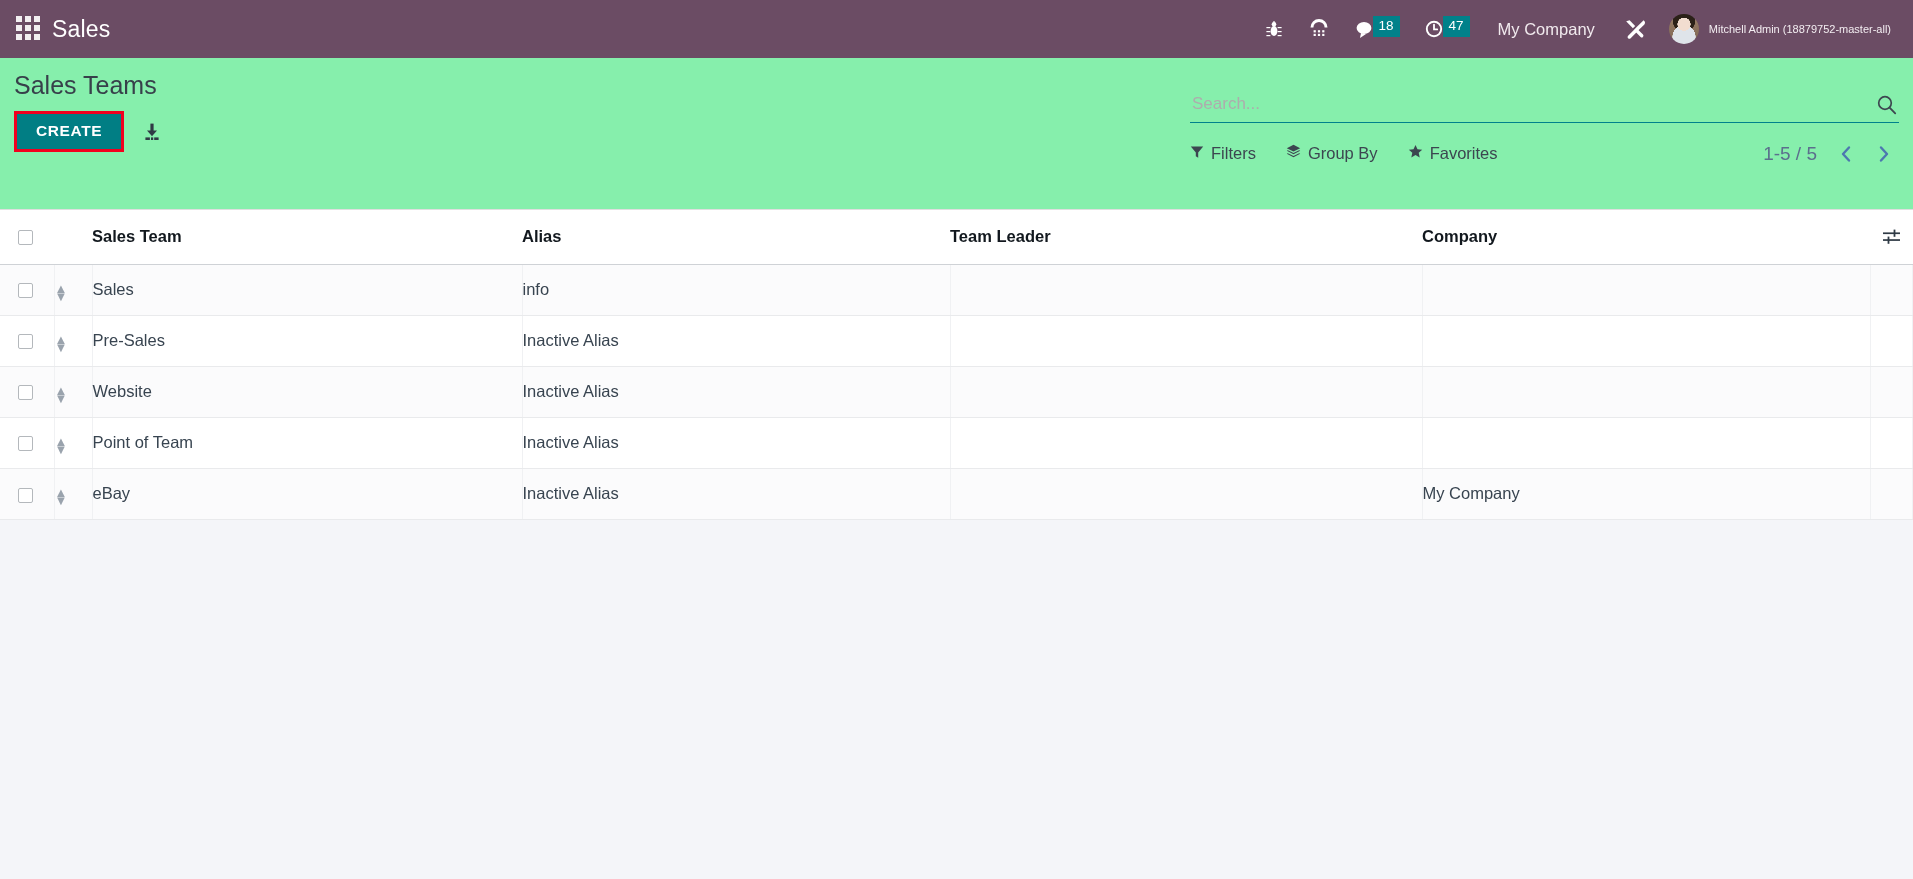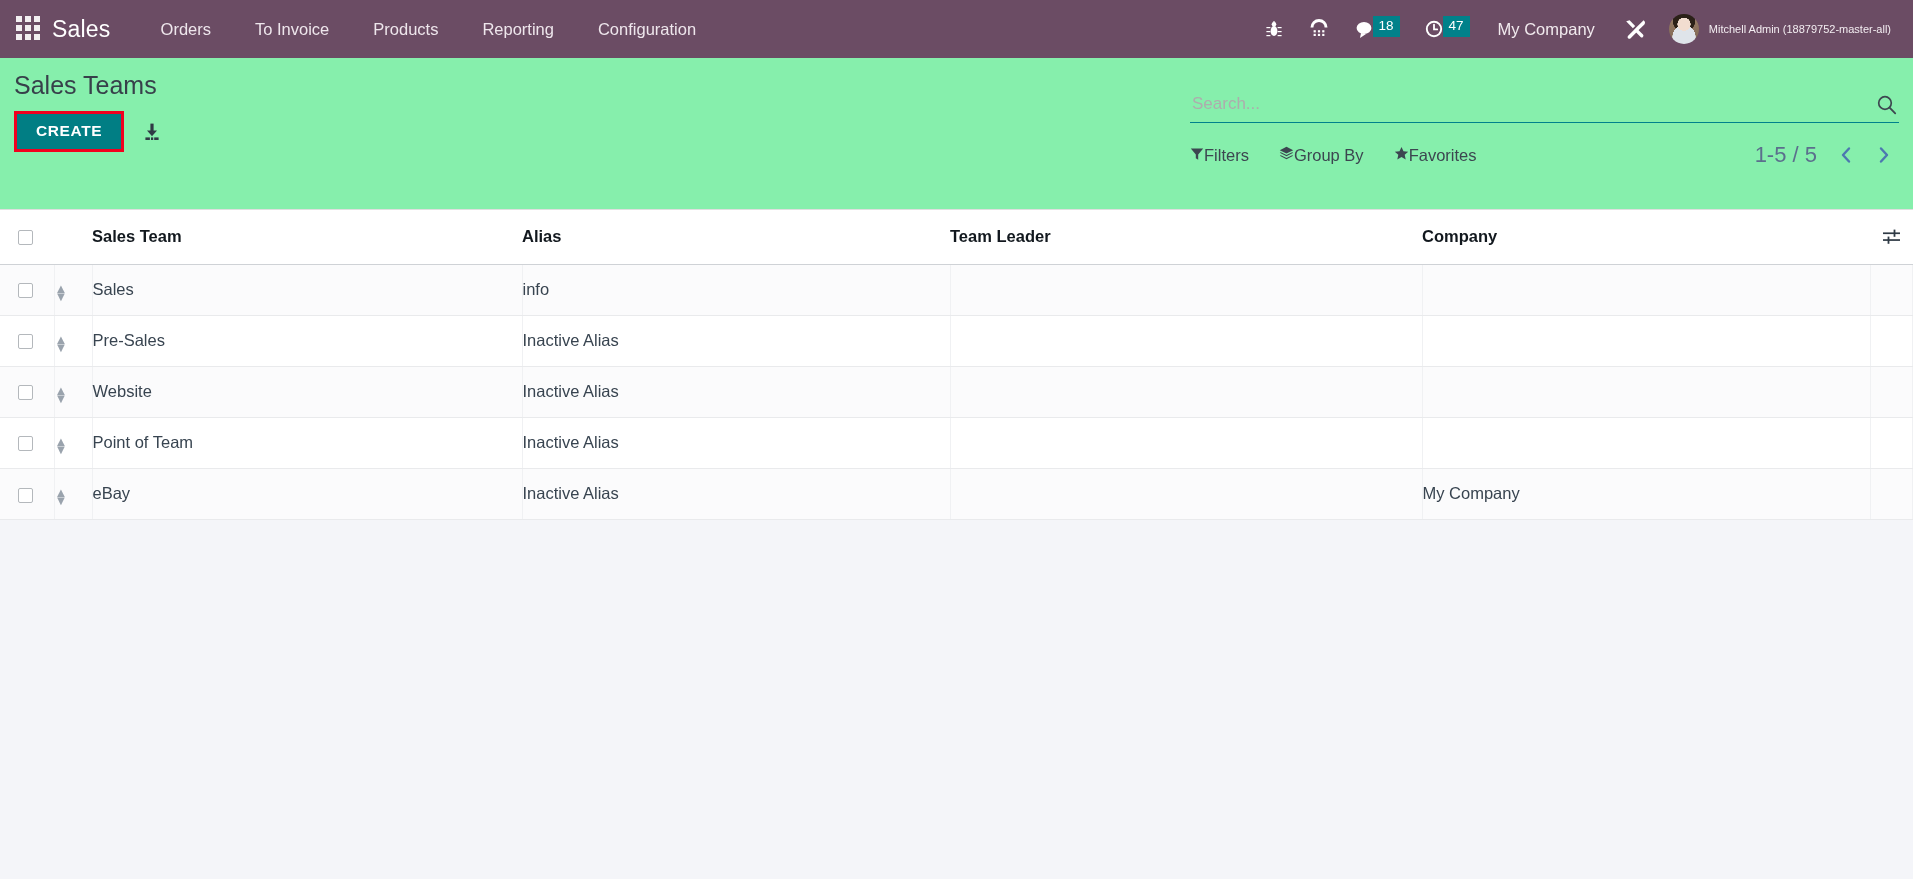--- a/index.html
+++ b/index.html
@@ -179,34 +179,35 @@
 
   .facet-row {
     display: flex;
     align-items: center;
     margin-top: 19px;
     padding-left: 0;
   }
   .facet {
     display: flex;
     align-items: center;
+    gap: 7px;
     font-size: 16.5px;
     color: #3c4650;
     cursor: pointer;
     padding: 2px 16px 2px 0;
     margin-right: 14px;
     white-space: nowrap;
   }
   .pager {
     margin-left: auto;
     display: flex;
     align-items: center;
     gap: 6px;
     color: #4a6a99;
-    font-size: 22px;
+    font-size: 19px;
   }
   .pager-value { color: #5b6f8d; padding-right: 8px; white-space: nowrap; }
   .pager-btn {
     cursor: pointer;
     padding: 2px 7px;
     display: flex;
     align-items: center;
     color: #4c78b0;
   }
 
@@ -280,27 +281,20 @@
       <i></i>
       <i></i>
       <i></i>
       <i></i>
       <i></i>
       <i></i>
       <i></i>
   </div>
   <div class="brand">Sales</div>
 
-  <div class="menu-items">
-    <div class="menu-item">Orders</div>
-    <div class="menu-item">To Invoice</div>
-    <div class="menu-item">Products</div>
-    <div class="menu-item">Reporting</div>
-    <div class="menu-item">Configuration</div>
-  </div>
 
   <div class="nav-right">
     <div class="nav-icon-btn">
       <svg width="20" height="20" viewBox="0 0 20 20" fill="#ffffff">
         <ellipse cx="10" cy="12" rx="3.4" ry="5"></ellipse>
         <circle cx="10" cy="5.2" r="2.3"></circle>
         <rect x="9.4" y="2" width="1.2" height="2.4"></rect>
         <rect x="2.4" y="8" width="4" height="1.2"></rect>
         <rect x="13.6" y="8" width="4" height="1.2"></rect>
         <rect x="2.4" y="12" width="4" height="1.2"></rect>

